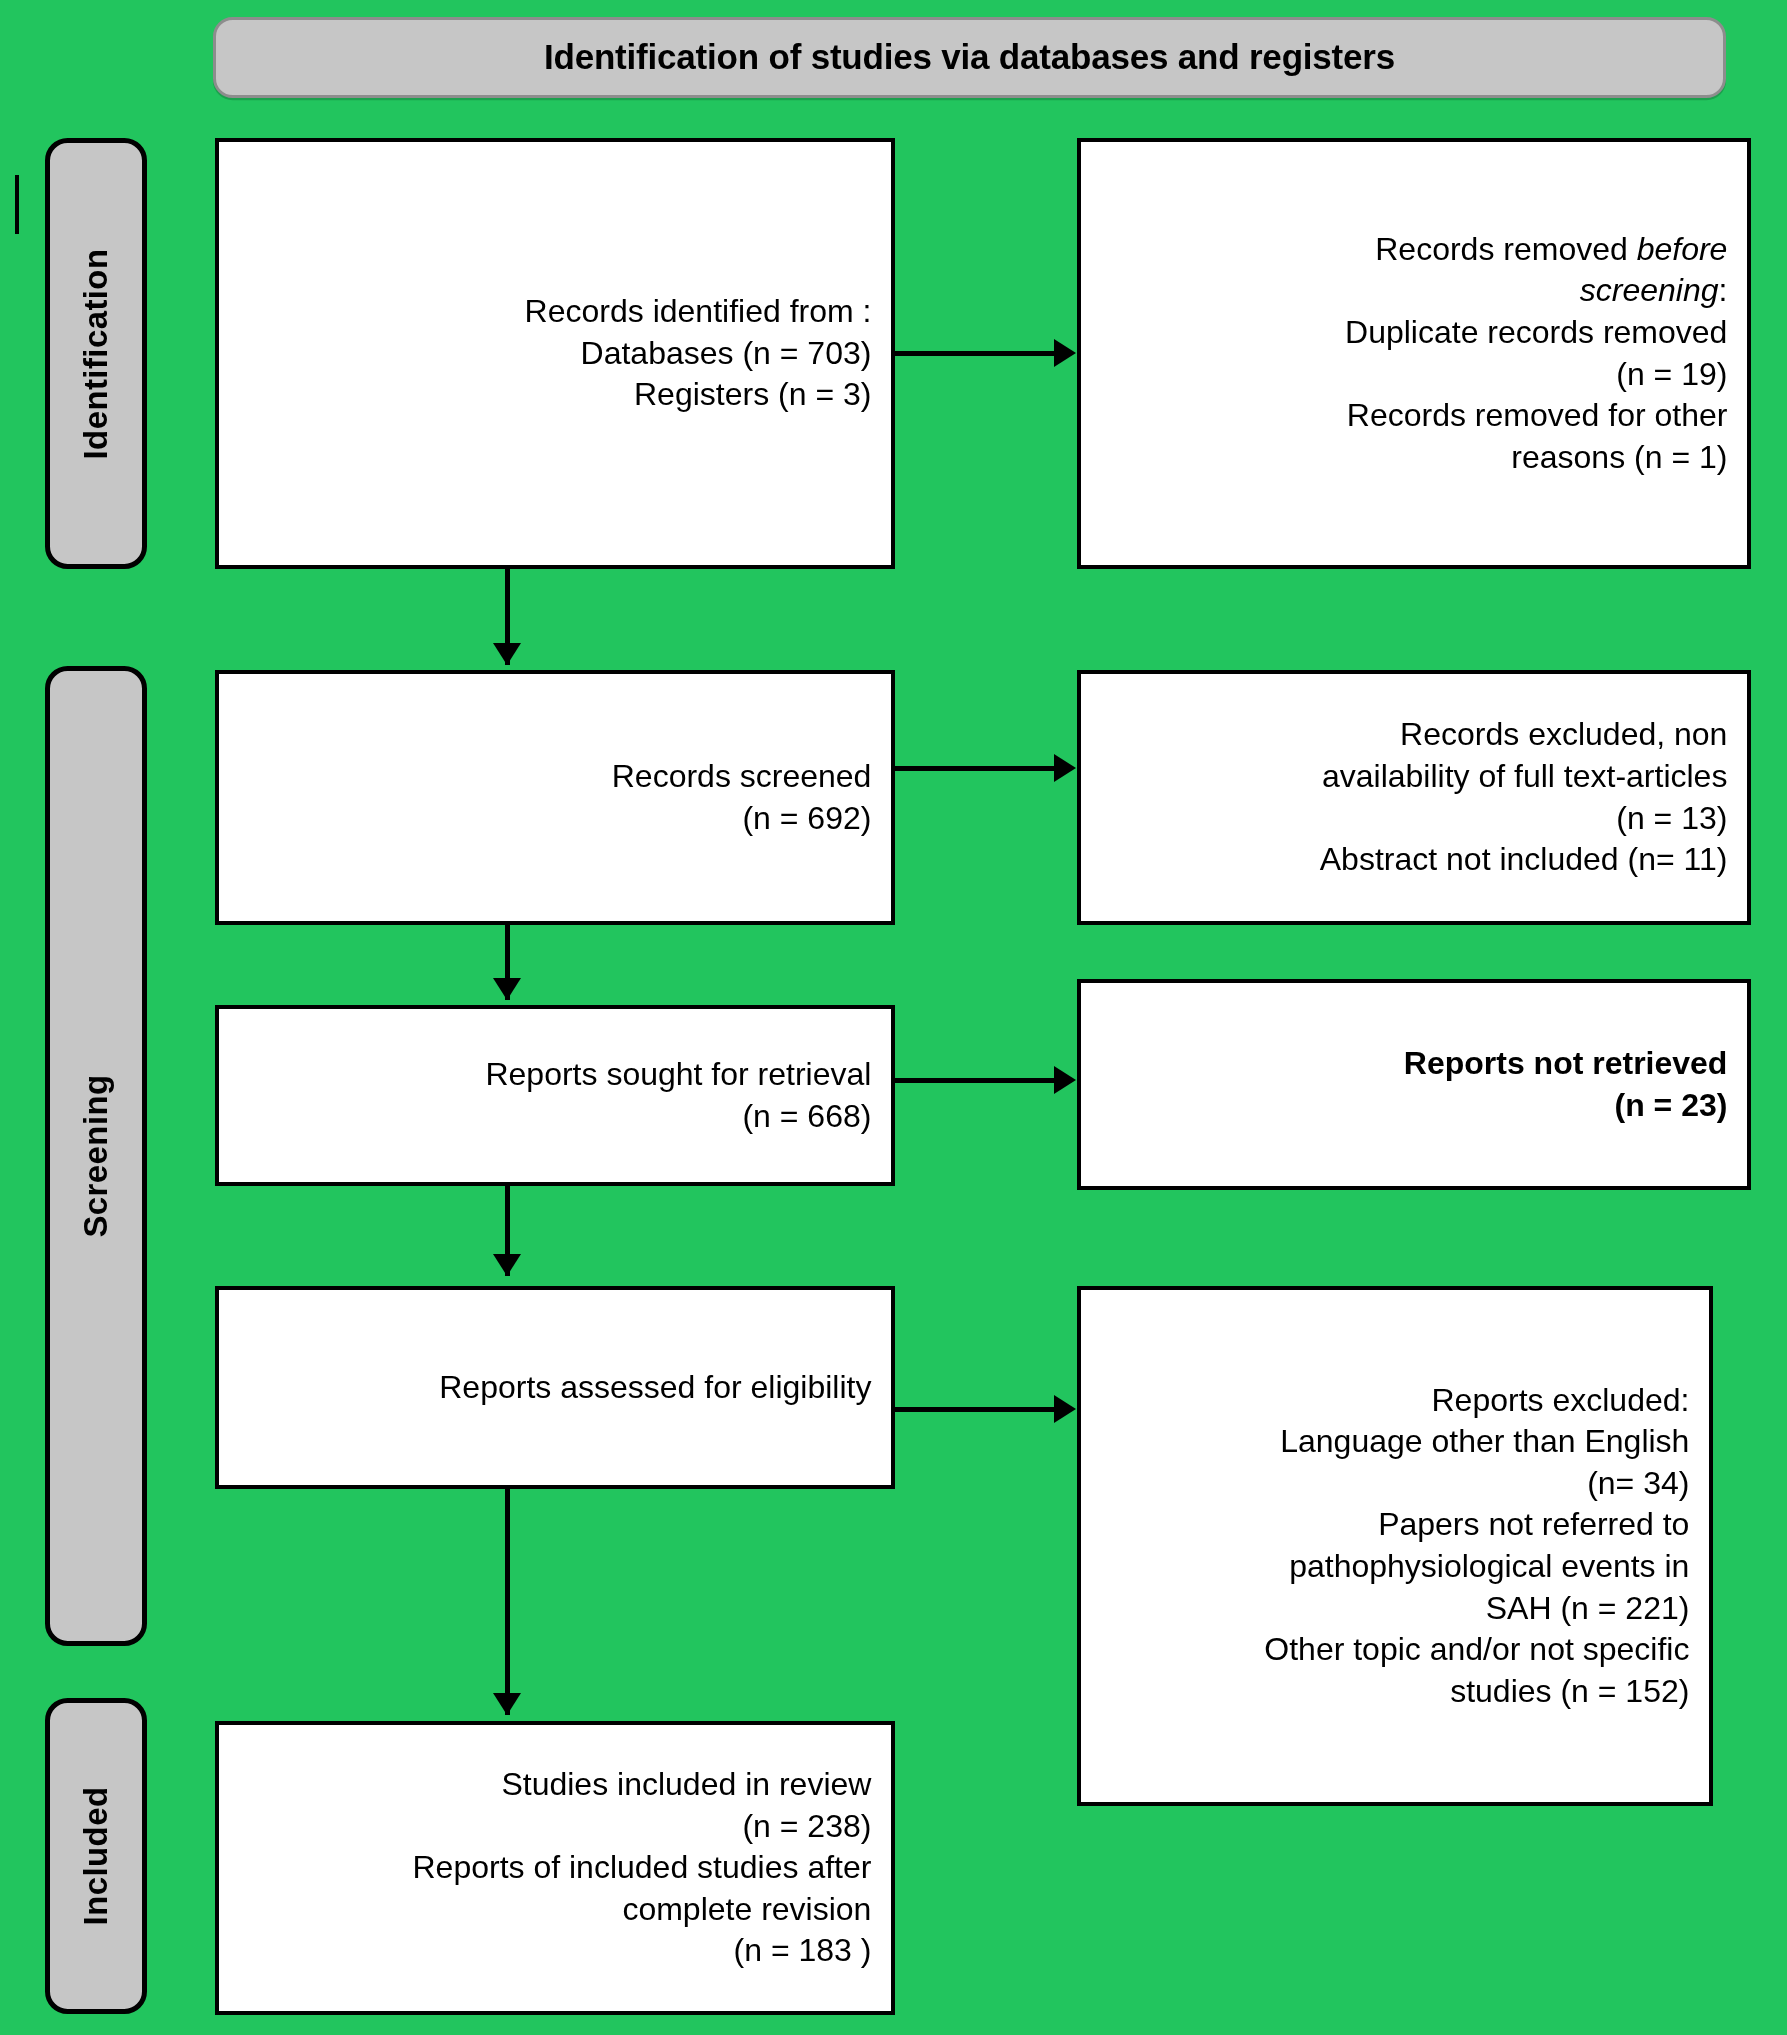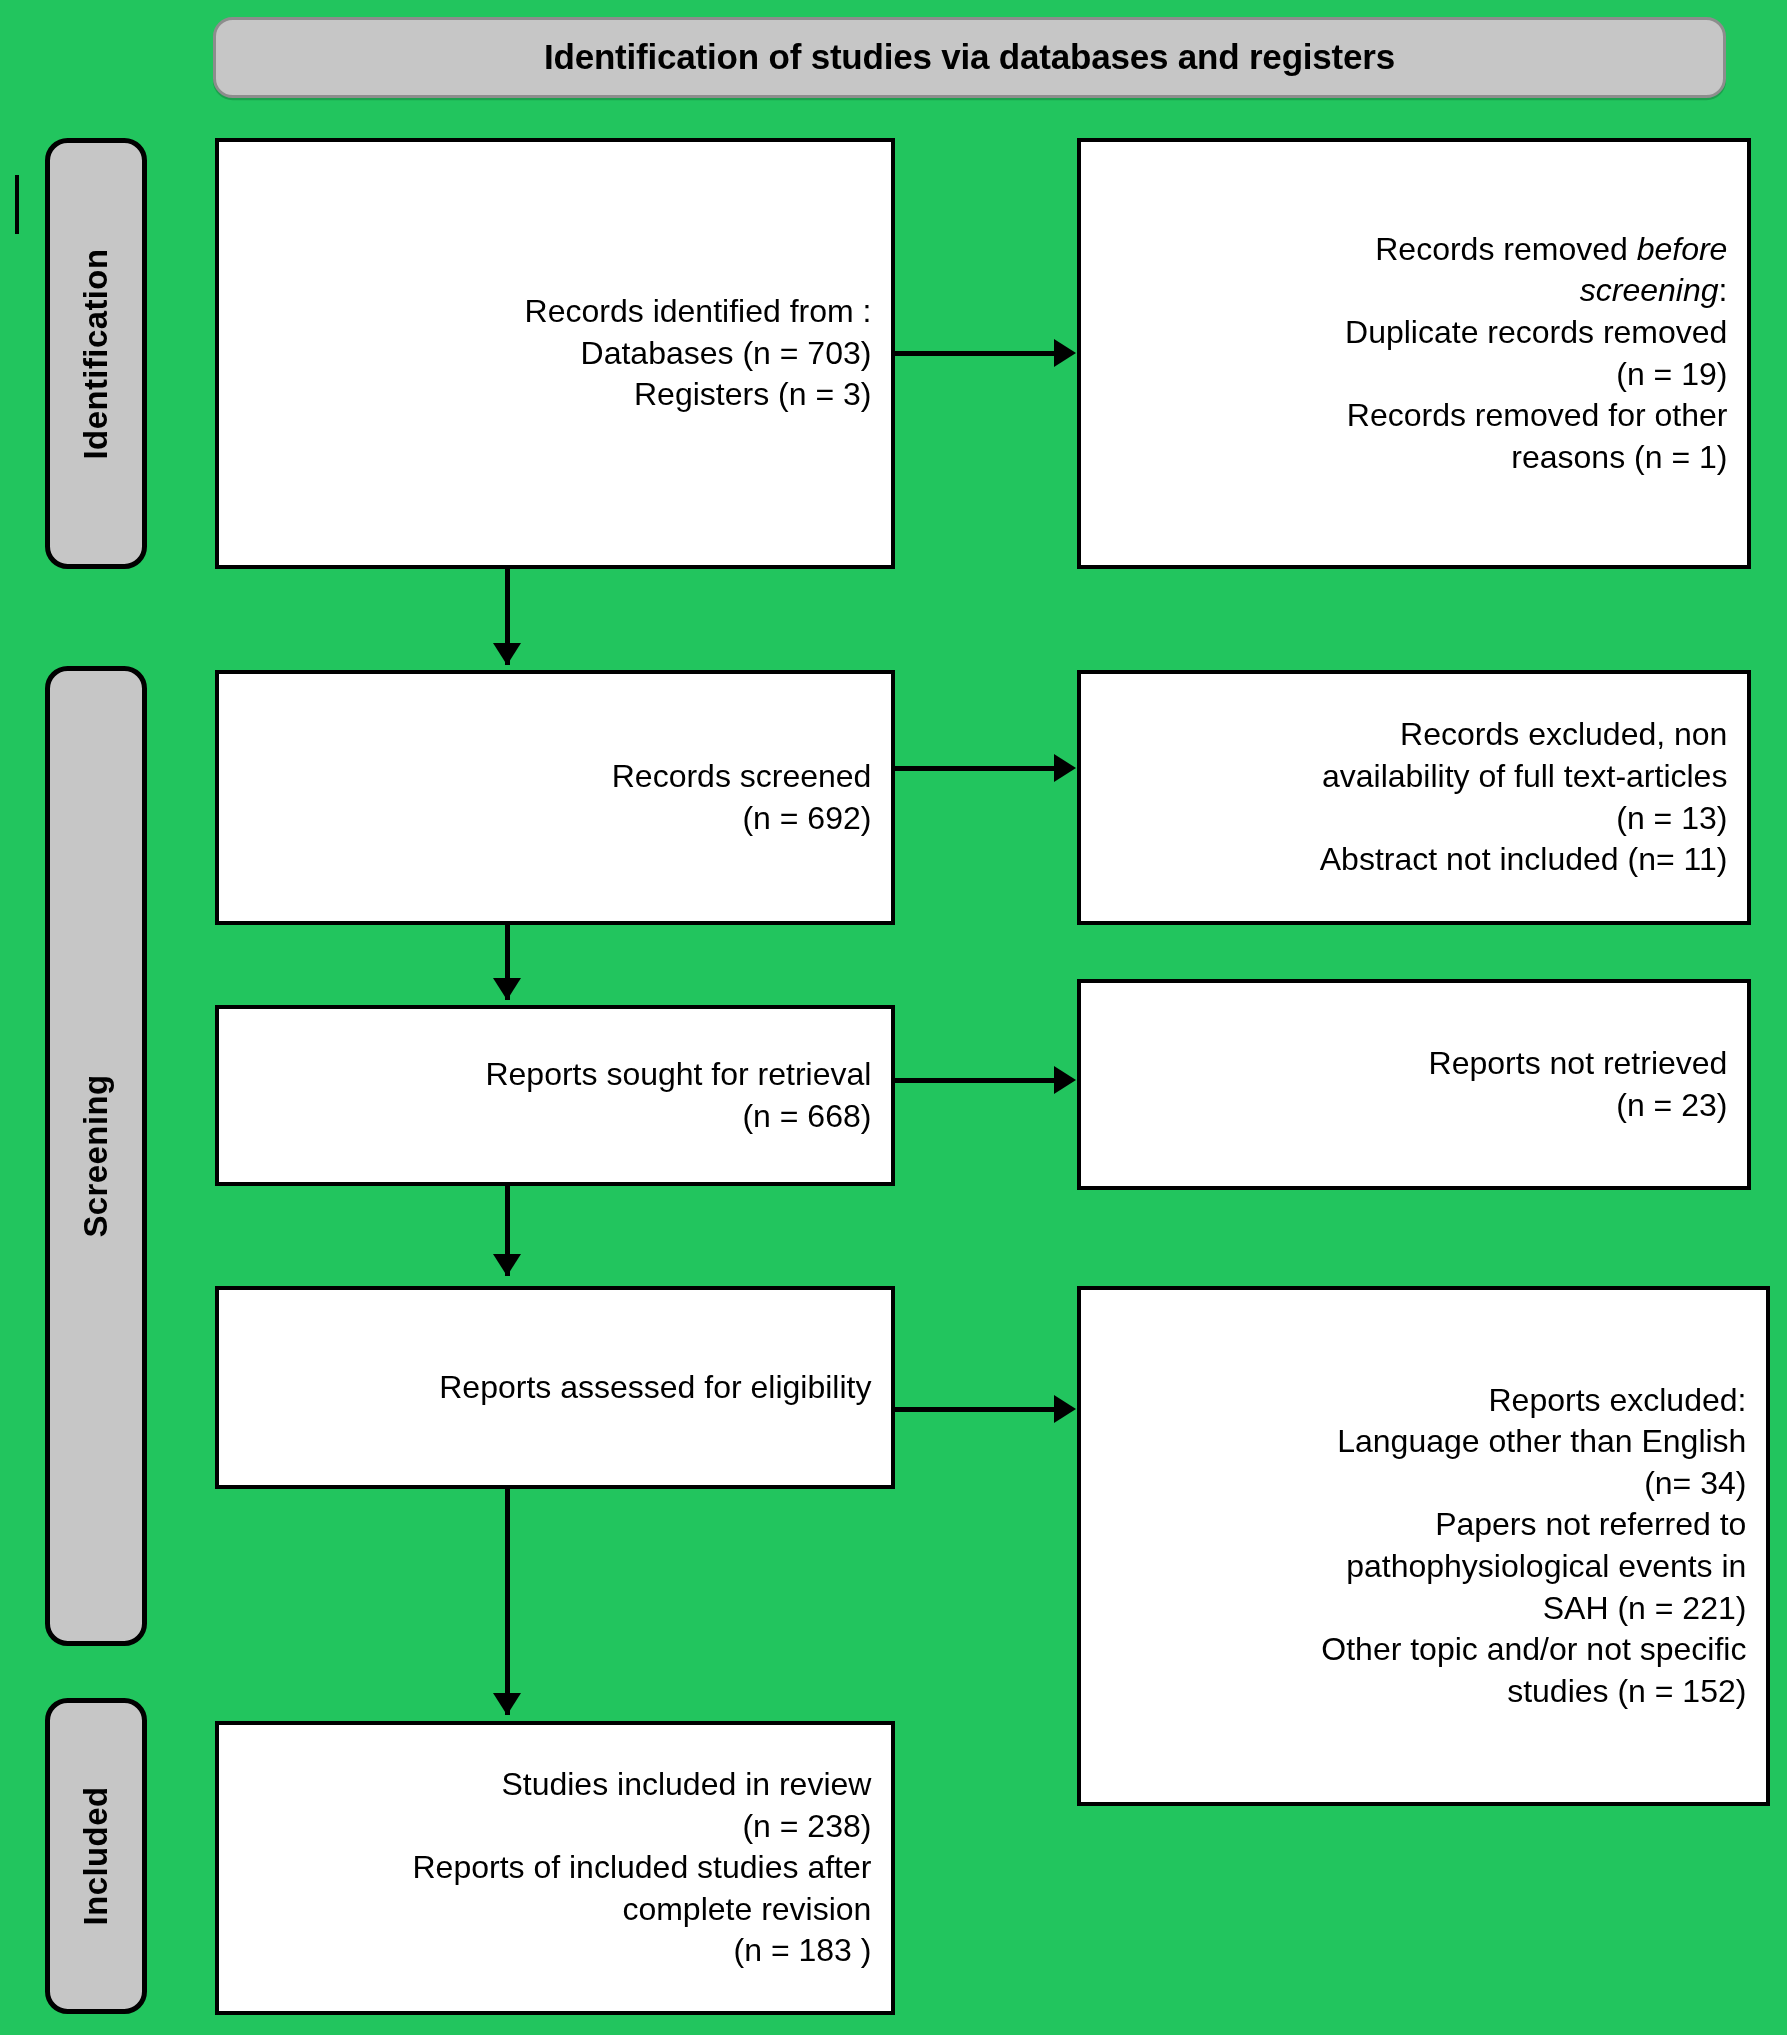--- a/index.html
+++ b/index.html
@@ -160,40 +160,40 @@
   <div class="vline" style="left:505px;top:925px;height:75px;"></div>
   <div class="arrow-down" style="left:493px;top:978px;"></div>
 
   <div class="fbox abs" style="left:215px;top:1005px;width:680px;height:181px;">
     <div class="inner">
       <p>Reports sought for retrieval</p>
       <p>(n = 668)</p>
     </div>
   </div>
 
-  <div class="fbox abs" style="left:1077px;top:979px;width:674px;height:211px;">
+  <div class="fbox abs" style="left:1077px;top:979px;width:674px;height:211px;font-weight:bold;">
     <div class="inner">
       <p>Reports not retrieved</p>
       <p>(n = 23)</p>
     </div>
   </div>
 
   <div class="hline" style="left:895px;top:1078px;width:160px;"></div>
   <div class="arrow-right" style="left:1054px;top:1066px;"></div>
 
   <div class="vline" style="left:505px;top:1186px;height:90px;"></div>
   <div class="arrow-down" style="left:493px;top:1254px;"></div>
 
   <div class="fbox abs" style="left:215px;top:1286px;width:680px;height:203px;">
     <div class="inner">
       <p>Reports assessed for eligibility</p>
     </div>
   </div>
 
-  <div class="fbox abs" style="left:1077px;top:1286px;width:693px;height:520px;">
+  <div class="fbox abs" style="left:1077px;top:1286px;width:636px;height:520px;">
     <div class="inner">
       <p>Reports excluded:</p>
       <p class="indent">Language other than English</p>
       <p class="indent">(n= 34)</p>
       <p class="indent">Papers not referred to</p>
       <p class="indent">pathophysiological events in</p>
       <p class="indent">SAH (n = 221)</p>
       <p class="indent">Other topic and/or not specific</p>
       <p class="indent">studies (n = 152)</p>
     </div>

